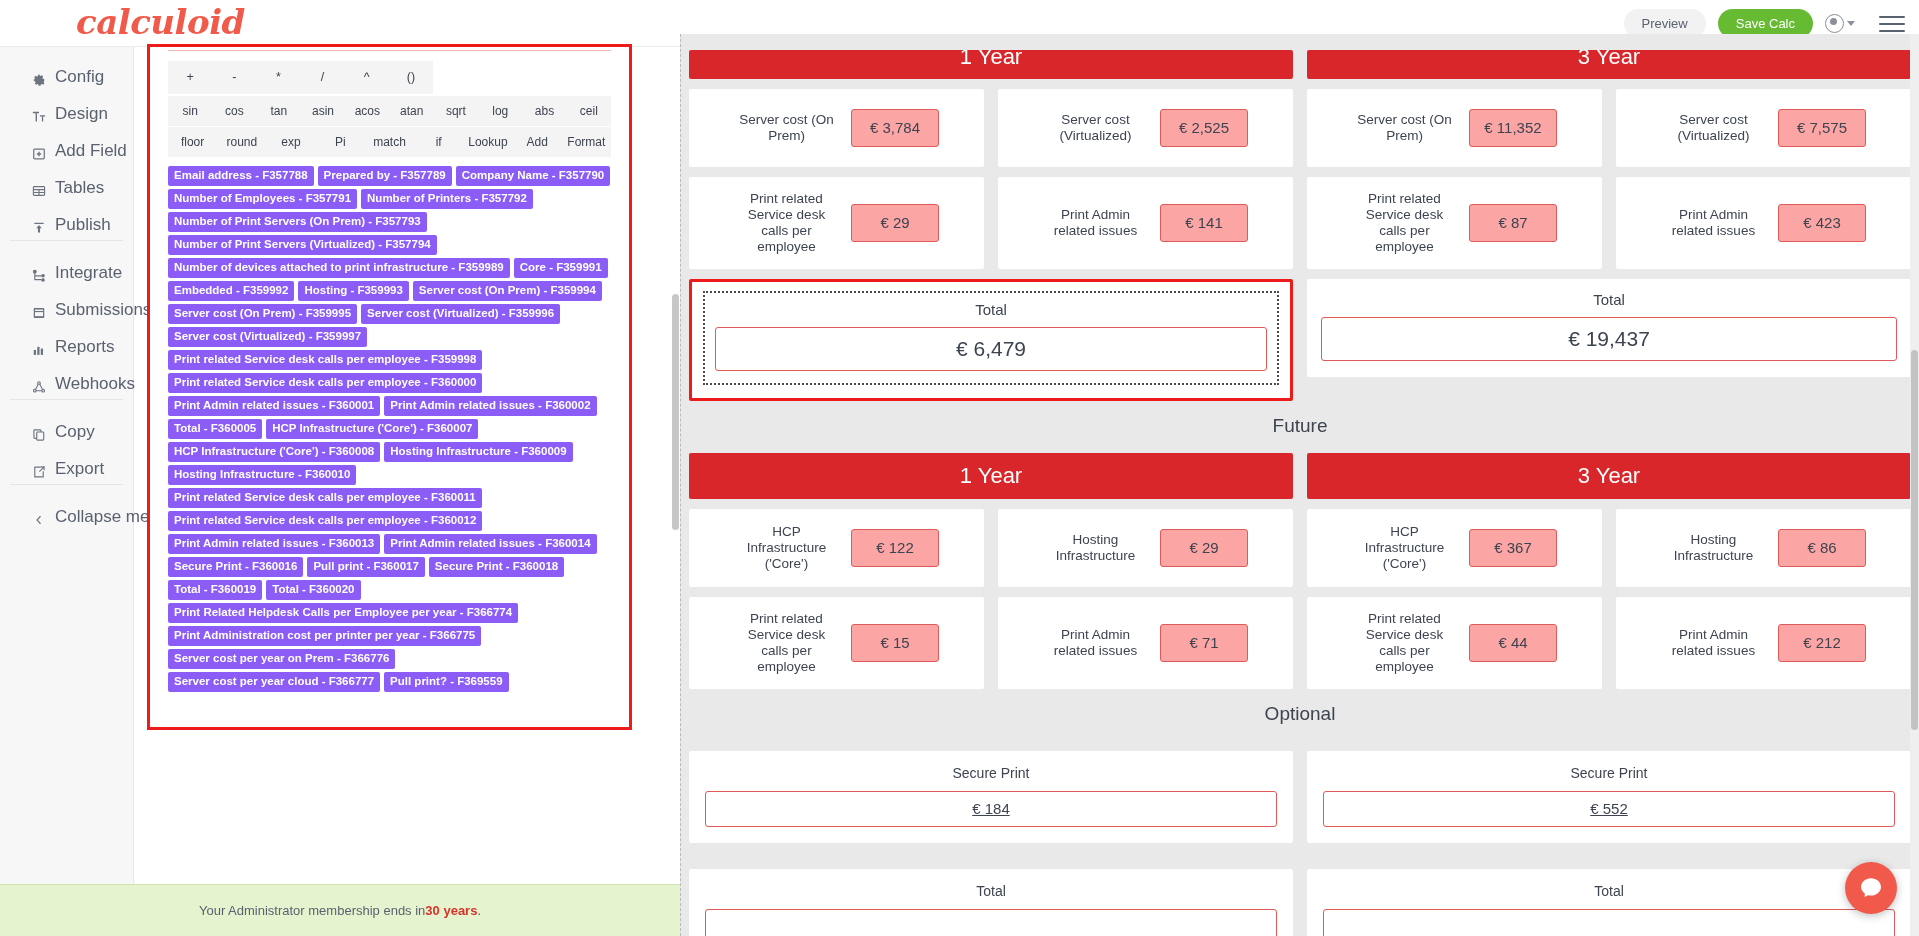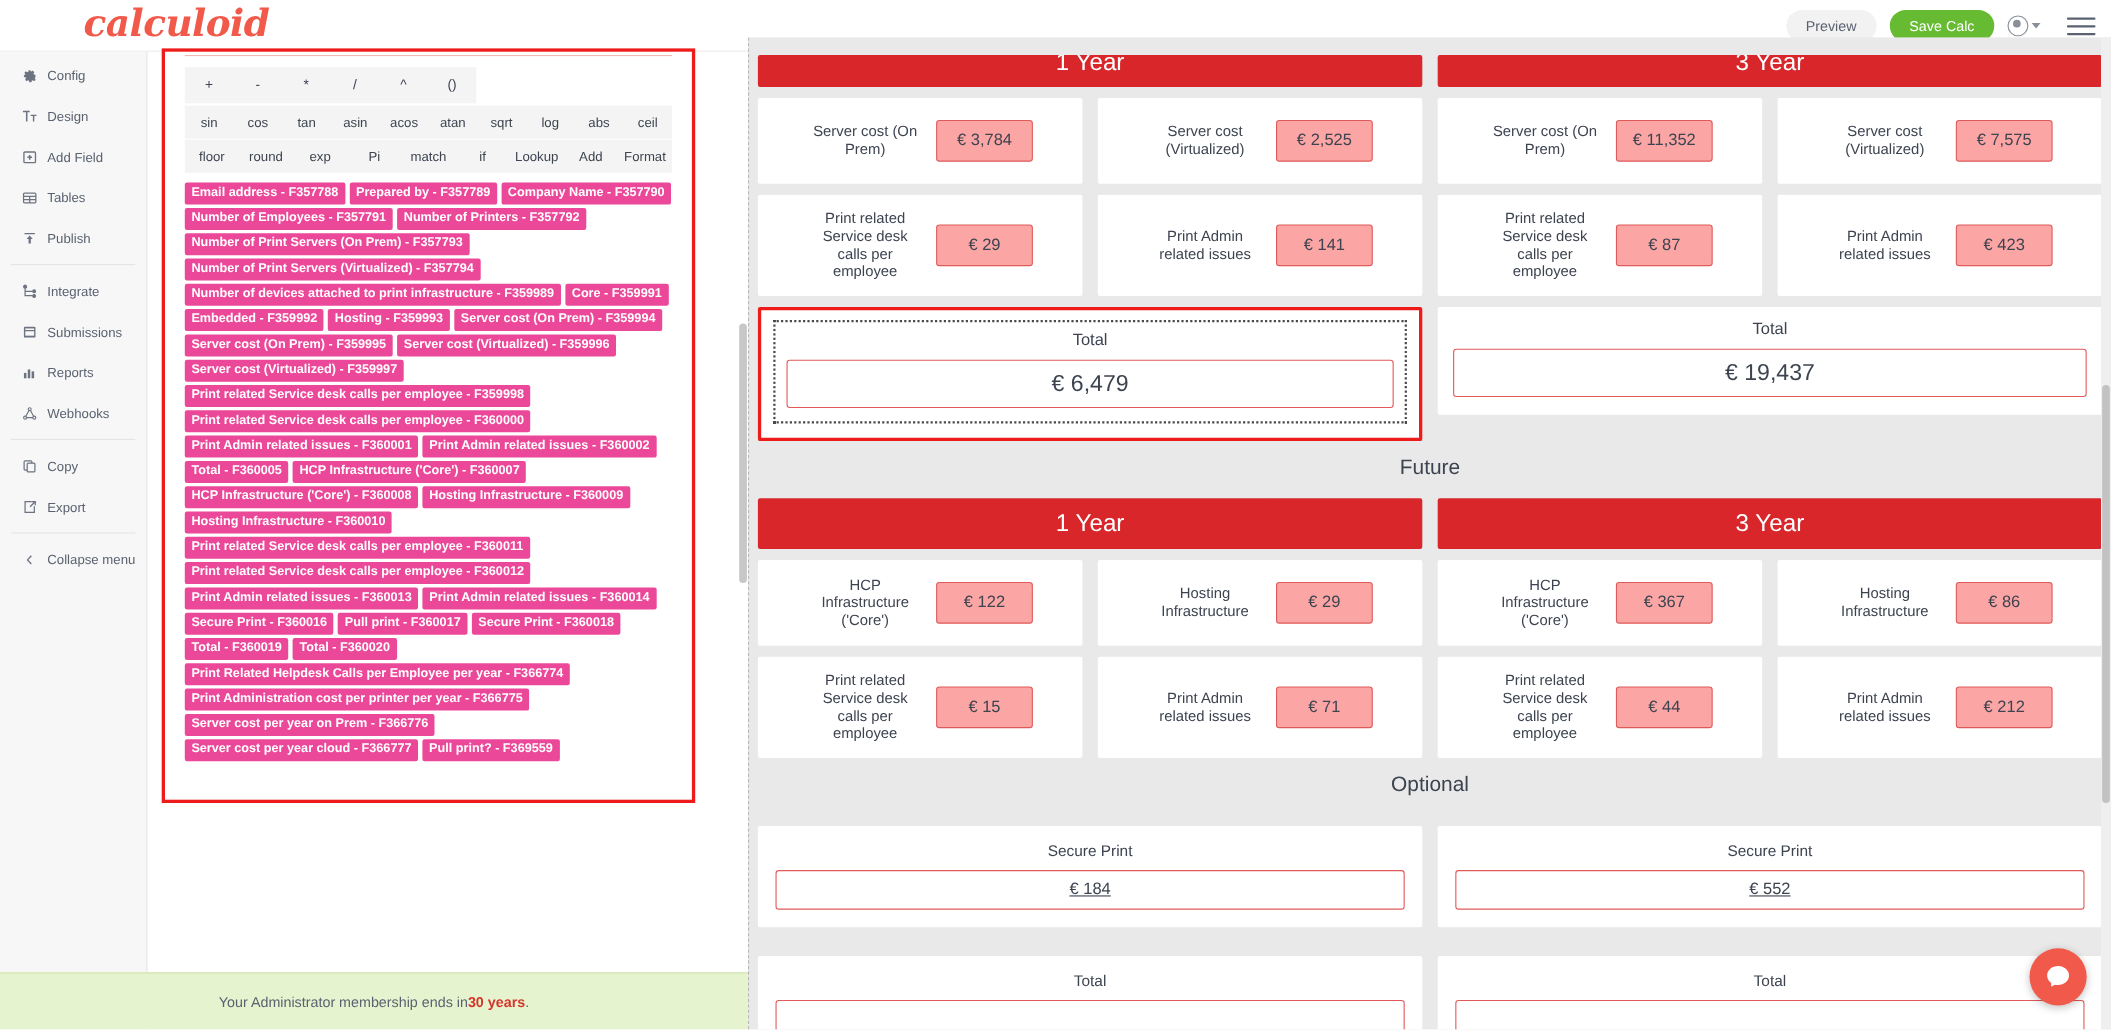--- a/index.html
+++ b/index.html
@@ -47,23 +47,23 @@
   .hamburger { margin-left: 12px; width: 26px; cursor: pointer; }
   .hamburger span { display: block; height: 2px; background: #5a6270; margin: 5px 0; border-radius: 1px; }
 
   
   .sidebar {
     position: absolute; left: 0; top: 47px; width: 134px; height: 889px;
     background: #f7f7f7; border-right: 1px solid #e6e6e6;
     padding-top: 3px;
   }
   .side-item {
-    display: flex; align-items: center; gap: 9px;
-    height: 37px; padding-left: 20px; color: #5a6270;
-    font-size: 12px; cursor: pointer; white-space: nowrap;
+    display: flex; align-items: flex-end; gap: 9px;
+    height: 37px; padding-left: 32px; color: #5a6270;
+    font-size: 17px; cursor: pointer; white-space: nowrap;
   }
   .side-icon { width: 14px; height: 14px; flex: none; display: inline-flex; align-items: center; justify-content: center; color: #6d7481; }
   .side-sep { height: 1px; background: #e4e4e4; margin: 5px 10px; }
   .collapse-item { color: #5a6270; }
 
   
   .formula-panel {
     position: absolute; left: 147px; top: 44px;
     width: 485px; height: 686px;
     border: 3px solid #ee1b1b; background: #ffffff;
@@ -85,21 +85,21 @@
   }
   .op-btn {
     flex: 1; text-align: center; font-size: 12.5px; color: #3d4450;
     cursor: pointer; user-select: none; line-height: 33px;
   }
   .op-row-fn { background: #f4f4f4; display: flex; height: 30px; width: 100%; margin-bottom: 1px; }
   .op-row-fn .op-btn { font-size: 12px; line-height: 30px; }
 
   .tags { margin-top: 9px; display: flex; flex-wrap: wrap; gap: 3px 4px; align-content: flex-start; }
   .tag {
-    background: #ec4899; color: #ffffff;
+    background: #8b5cf6; color: #ffffff;
     font-size: 11.5px; font-weight: 700;
     padding: 3px 6px 4px 6px; border-radius: 2px;
     white-space: nowrap; cursor: pointer; line-height: 13px;
   }
 
   
   .notice {
     position: absolute; left: 0; bottom: 0; width: 680px; height: 52px;
     background: #e6f3cf; border-top: 1px solid #cfe3ab;
     display: flex; align-items: center; justify-content: center;

